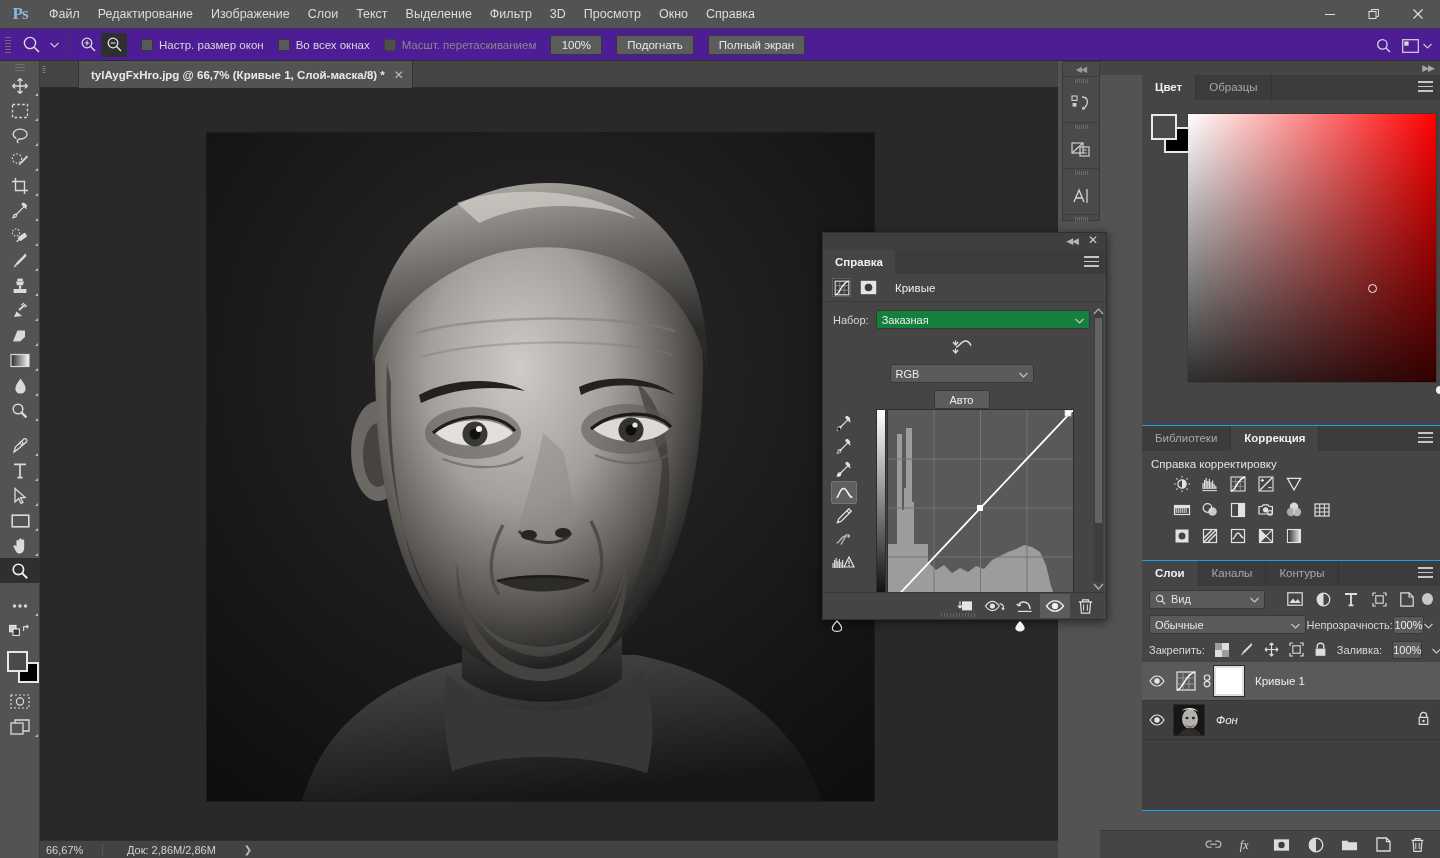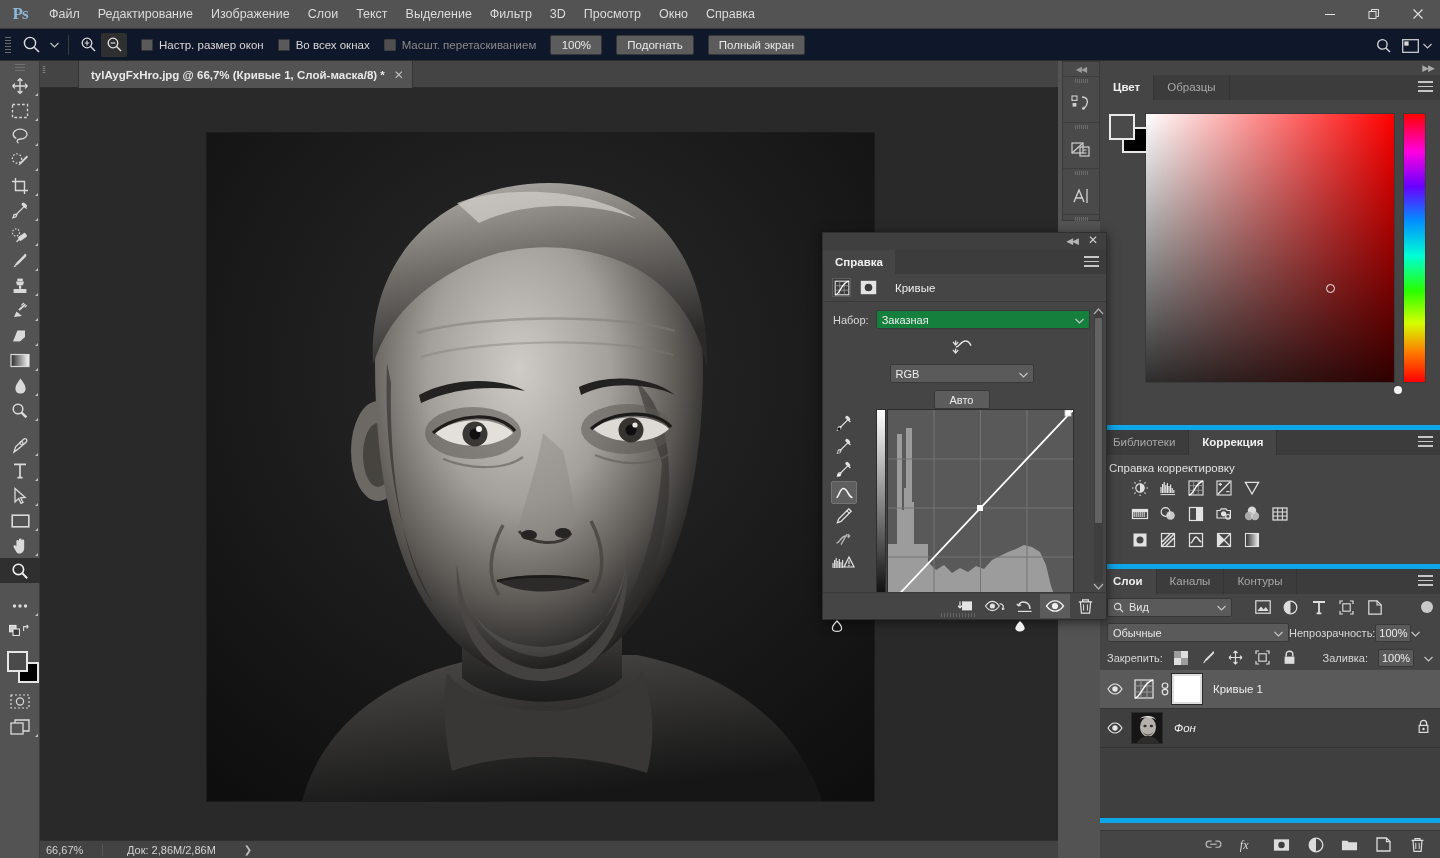--- a/index.html
+++ b/index.html
@@ -28,21 +28,21 @@
   }
   .win-controls { position:absolute; right:0; top:0; height:28px; display:flex; }
   .win-btn {
     width:44px; height:28px; display:flex; align-items:center; justify-content:center;
     color:#e2e2e2;
   }
 
   
   .optionsbar {
     position:absolute; left:0; top:28px; width:1440px; height:33px;
-    background:#0f172a; border-top:1px solid #3b3b3b; border-bottom:1px solid #2d2d2d;
+    background:#4c1d95; border-top:1px solid #3b3b3b; border-bottom:1px solid #2d2d2d;
     display:flex; align-items:center;
   }
   .grip {
     width:12px; height:33px; display:flex; flex-direction:column; justify-content:center;
     align-items:center; gap:2px; padding-left:3px;
   }
   .grip i { display:block; width:6px; height:1px; background:#6d6d6d; }
   .opt-tool {
     width:30px; height:24px; margin-left:4px; display:flex; align-items:center; justify-content:center;
   }
@@ -144,21 +144,21 @@
   .mini-ico { flex:1; display:flex; align-items:center; justify-content:center; }
 
   
   .rdock {
     position:absolute; left:1100px; top:61px; width:340px; height:797px;
     background:#535353;
   }
   .rdock-bar { height:14px; background:#454545; position:relative; }
   .rdock-bar .exp { position:absolute; right:6px; top:2px; font-size:9px; color:#a8a8a8; letter-spacing:-1px; }
 
-  .panel { background:#454545; border-bottom:5px solid #0ea5e9; }
+  .panel { background:#454545; border-bottom:1px solid #0ea5e9;margin-left:42px; }
   .tabrow { height:25px; display:flex; background:#3c3c3c; position:relative; }
   .ptab {
     padding:0 13px; height:25px; line-height:25px; font-size:11.5px; color:#a8a8a8;
     background:#3c3c3c; border-right:1px solid #343434;
   }
   .ptab.active { background:#454545; color:#f0f0f0; font-weight:bold; }
   .pmenu { position:absolute; right:7px; top:6px; }
   .pmenu i { display:block; width:15px; height:1.5px; background:#c6c6c6; margin-bottom:3px; }
 
   

